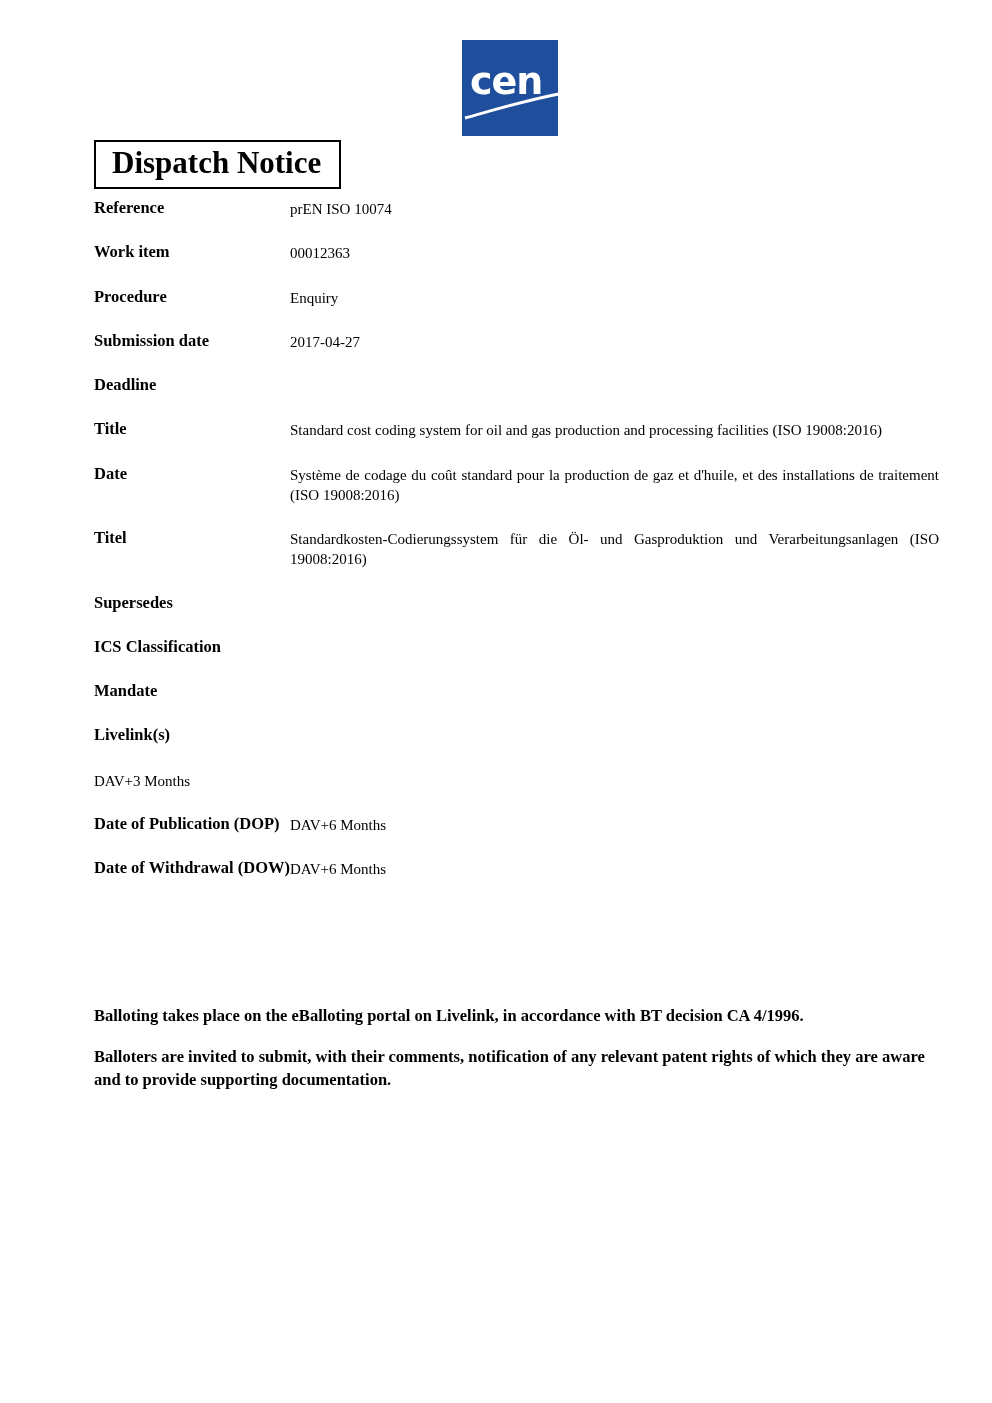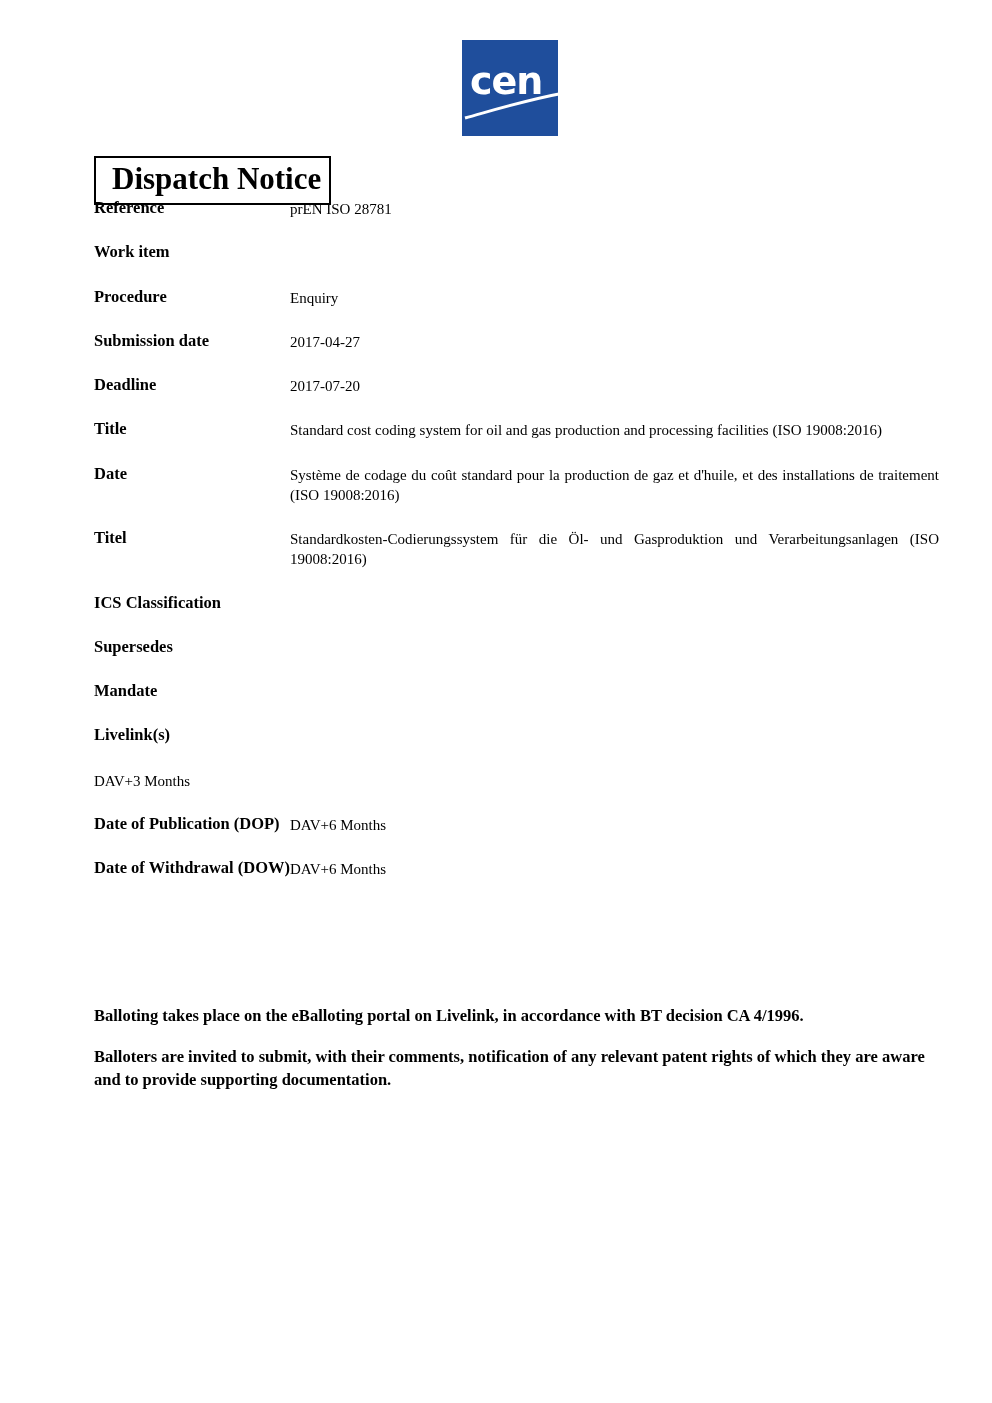--- a/index.html
+++ b/index.html
@@ -56,23 +56,23 @@
     top: 52px;
     width: 102px;
     height: 30px;
     overflow: visible;
   }
 
   
   .title-box {
     position: absolute;
     left: 94px;
-    top: 156px;
+    top: 140px;
     border: 2px solid #000000;
-    padding: 5px 8px 7px 16px;
+    padding: 5px 18px 7px 16px;
   }
   .title-box .t {
     font-family: "Liberation Serif", serif;
     font-size: 31px;
     font-weight: bold;
     line-height: 1.05;
     white-space: nowrap;
   }
 
   
@@ -136,64 +136,64 @@
   </div>
 
   <div class="title-box">
     <div class="t">Dispatch Notice</div>
   </div>
 
   <div class="fields">
 
     <div class="row">
       <div class="label">Reference</div>
-      <div class="value">prEN ISO 28781</div>
+      <div class="value">prEN ISO 10074</div>
     </div>
 
     <div class="row">
       <div class="label">Work item</div>
+      <div class="value">00012363</div>
     </div>
 
     <div class="row">
       <div class="label">Procedure</div>
       <div class="value">Enquiry</div>
     </div>
 
     <div class="row">
       <div class="label">Submission date</div>
       <div class="value">2017-04-27</div>
     </div>
 
     <div class="row">
       <div class="label">Deadline</div>
-      <div class="value">2017-07-20</div>
     </div>
 
     <div class="row">
       <div class="label">Title</div>
       <div class="value justify">Standard cost coding system for oil and gas production and processing facilities (ISO 19008:2016)</div>
     </div>
 
     <div class="row">
       <div class="label">Date</div>
       <div class="value justify">Système de codage du coût standard pour la production de gaz et d'huile, et des installations de traitement (ISO 19008:2016)</div>
     </div>
 
     <div class="row">
       <div class="label">Titel</div>
       <div class="value justify">Standardkosten-Codierungssystem für die Öl- und Gasproduktion und Verarbeitungsanlagen (ISO 19008:2016)</div>
     </div>
 
     <div class="row empty">
+      <div class="label">Supersedes</div>
+      <div class="value"></div>
+    </div>
+
+    <div class="row empty">
       <div class="label">ICS Classification</div>
-      <div class="value"></div>
-    </div>
-
-    <div class="row empty">
-      <div class="label">Supersedes</div>
       <div class="value"></div>
     </div>
 
     <div class="row empty">
       <div class="label">Mandate</div>
       <div class="value"></div>
     </div>
 
     <div class="row empty">
       <div class="label">Livelink(s)</div>

